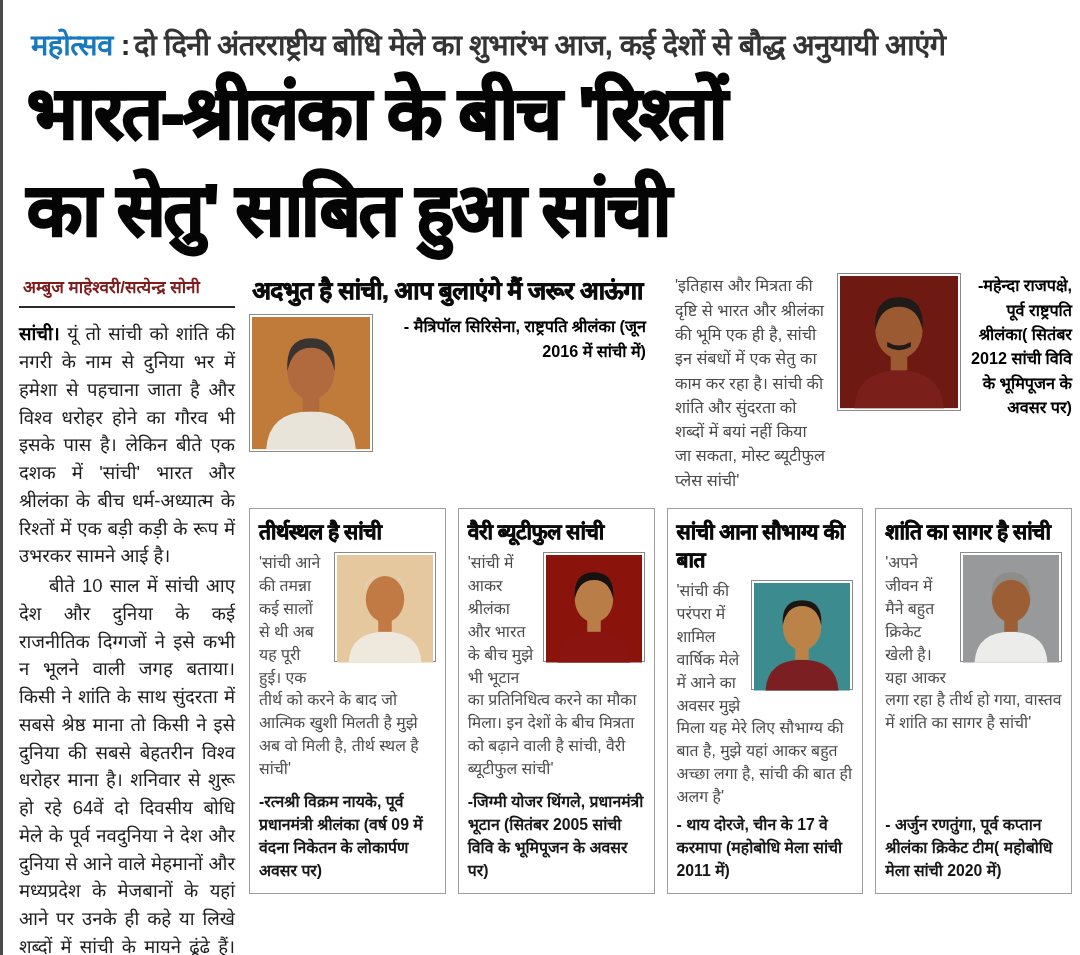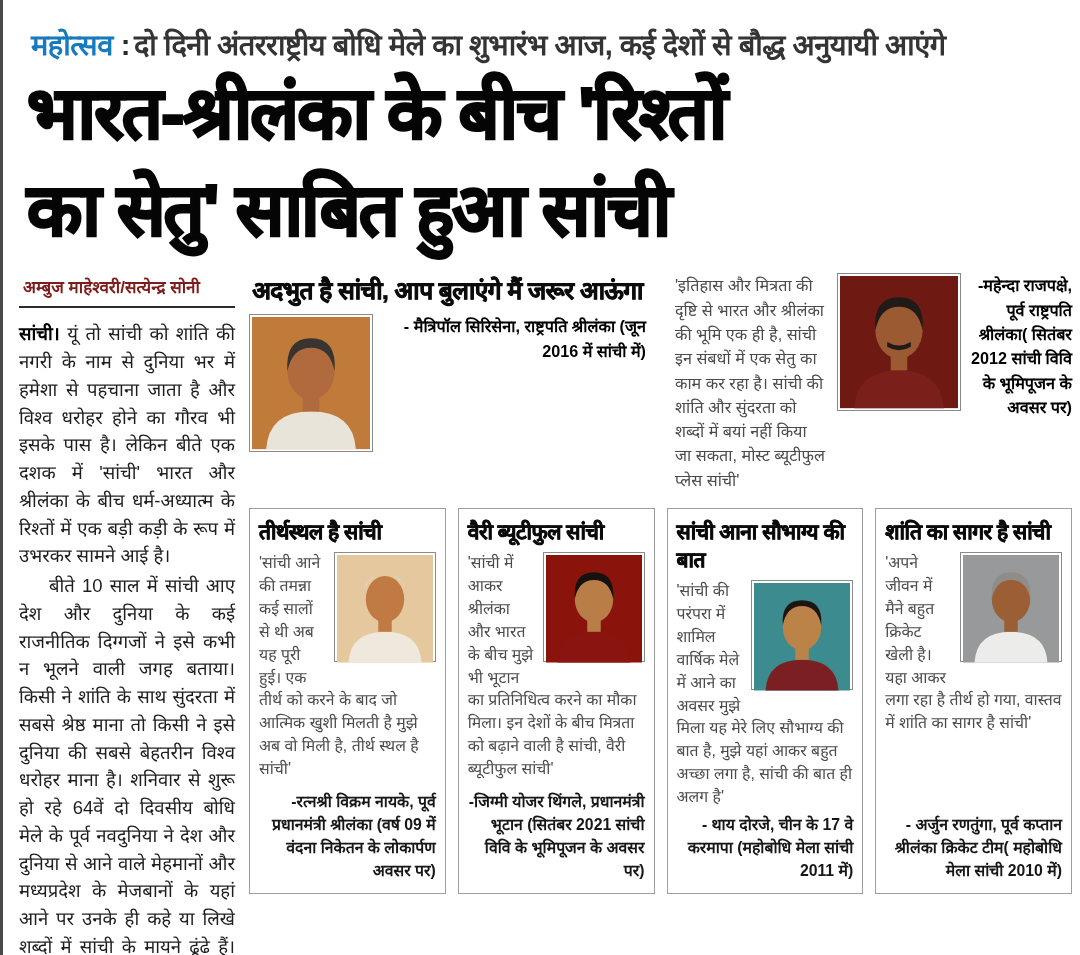--- a/index.html
+++ b/index.html
@@ -52,21 +52,21 @@
   .photo svg{display:block;width:100%;height:100%;}
   
   .row-mid{display:flex;gap:12px;margin:16px 0 14px;}
   .qbox{flex:1;border:1.5px solid #9d9d9d;padding:8px 9px 10px;min-width:0;
     display:flex;flex-direction:column;}
   .box-title{text-align:left;font-size:21px;font-weight:bold;color:#000000;
     letter-spacing:-0.5px;margin:0 0 7px;-webkit-text-stroke:0.6px #0c0c0c;}
   .box-quote{font-size:15.8px;line-height:1.45;color:#4b4b4b;flex:1;}
   .box-quote .photo-wrap{float:right;margin:0 0 5px 7px;}
   .box-attrib{font-size:15.8px;line-height:1.45;font-weight:bold;color:#171717;
-    text-align:right;margin-top:5px;}
+    text-align:left;margin-top:5px;}
 </style>
 </head>
 <body>
 
 <div class="page">
 
   <div class="kicker">
     <span class="kicker-label">महोत्सव</span><span class="kicker-sep">:</span><span class="kicker-text">दो दिनी अंतरराष्ट्रीय बोधि मेले का शुभारंभ आज, कई देशों से बौद्ध अनुयायी आएंगे</span>
   </div>
 
@@ -158,21 +158,21 @@
                   <rect x="0" y="0" width="100" height="112" fill="var(--bg)"></rect>
                   <path d="M12,112 Q14,80 50,80 Q86,80 88,112 Z" fill="var(--shirt)"></path>
                   <rect x="43" y="62" width="14" height="18" fill="var(--skin)"></rect>
                   <ellipse cx="50" cy="46" rx="20" ry="24" fill="var(--skin)"></ellipse>
                   <path d="M30,46 Q28,18 50,18 Q72,18 70,46 Q66,26 50,26 Q34,26 30,46 Z" fill="var(--hair)"></path>
                 </svg>
               </span>
             </span>
             <span>'सांची में आकर श्रीलंका और भारत के बीच मुझे भी भूटान का प्रतिनिधित्व करने का मौका मिला। इन देशों के बीच मित्रता को बढ़ाने वाली है सांची, वैरी ब्यूटीफुल सांची'</span>
           </div>
-          <div class="box-attrib">-जिग्मी योजर थिंगले, प्रधानमंत्री भूटान (सितंबर 2021 सांची विवि के भूमिपूजन के अवसर पर)</div>
+          <div class="box-attrib">-जिग्मी योजर थिंगले, प्रधानमंत्री भूटान (सितंबर 2005 सांची विवि के भूमिपूजन के अवसर पर)</div>
         </div>
 
         <div class="qbox">
           <div class="box-title">सांची आना सौभाग्य की बात</div>
           <div class="box-quote">
             <span class="photo-wrap ph-md" style="--bg: #3c8b8f; --skin: #bc8348; --hair: #1c1512; --shirt: #7c1f22;">
               <span class="photo">
                 <svg viewBox="0 0 100 112" preserveAspectRatio="none" aria-hidden="true">
                   <rect x="0" y="0" width="100" height="112" fill="var(--bg)"></rect>
                   <path d="M12,112 Q14,80 50,80 Q86,80 88,112 Z" fill="var(--shirt)"></path>
@@ -196,20 +196,20 @@
                   <rect x="0" y="0" width="100" height="112" fill="var(--bg)"></rect>
                   <path d="M12,112 Q14,80 50,80 Q86,80 88,112 Z" fill="var(--shirt)"></path>
                   <rect x="43" y="62" width="14" height="18" fill="var(--skin)"></rect>
                   <ellipse cx="50" cy="46" rx="20" ry="24" fill="var(--skin)"></ellipse>
                   <path d="M30,46 Q28,18 50,18 Q72,18 70,46 Q66,26 50,26 Q34,26 30,46 Z" fill="var(--hair)"></path>
                 </svg>
               </span>
             </span>
             <span>'अपने जीवन में मैने बहुत क्रिकेट खेली है। यहा आकर लगा रहा है तीर्थ हो गया, वास्तव में शांति का सागर है सांची'</span>
           </div>
-          <div class="box-attrib">- अर्जुन रणतुंगा, पूर्व कप्तान श्रीलंका क्रिकेट टीम( महोबोधि मेला सांची 2010 में)</div>
+          <div class="box-attrib">- अर्जुन रणतुंगा, पूर्व कप्तान श्रीलंका क्रिकेट टीम( महोबोधि मेला सांची 2020 में)</div>
         </div>
 
       </div>
 
     </div>
   </div>
 </div>
 
 </body></html>

